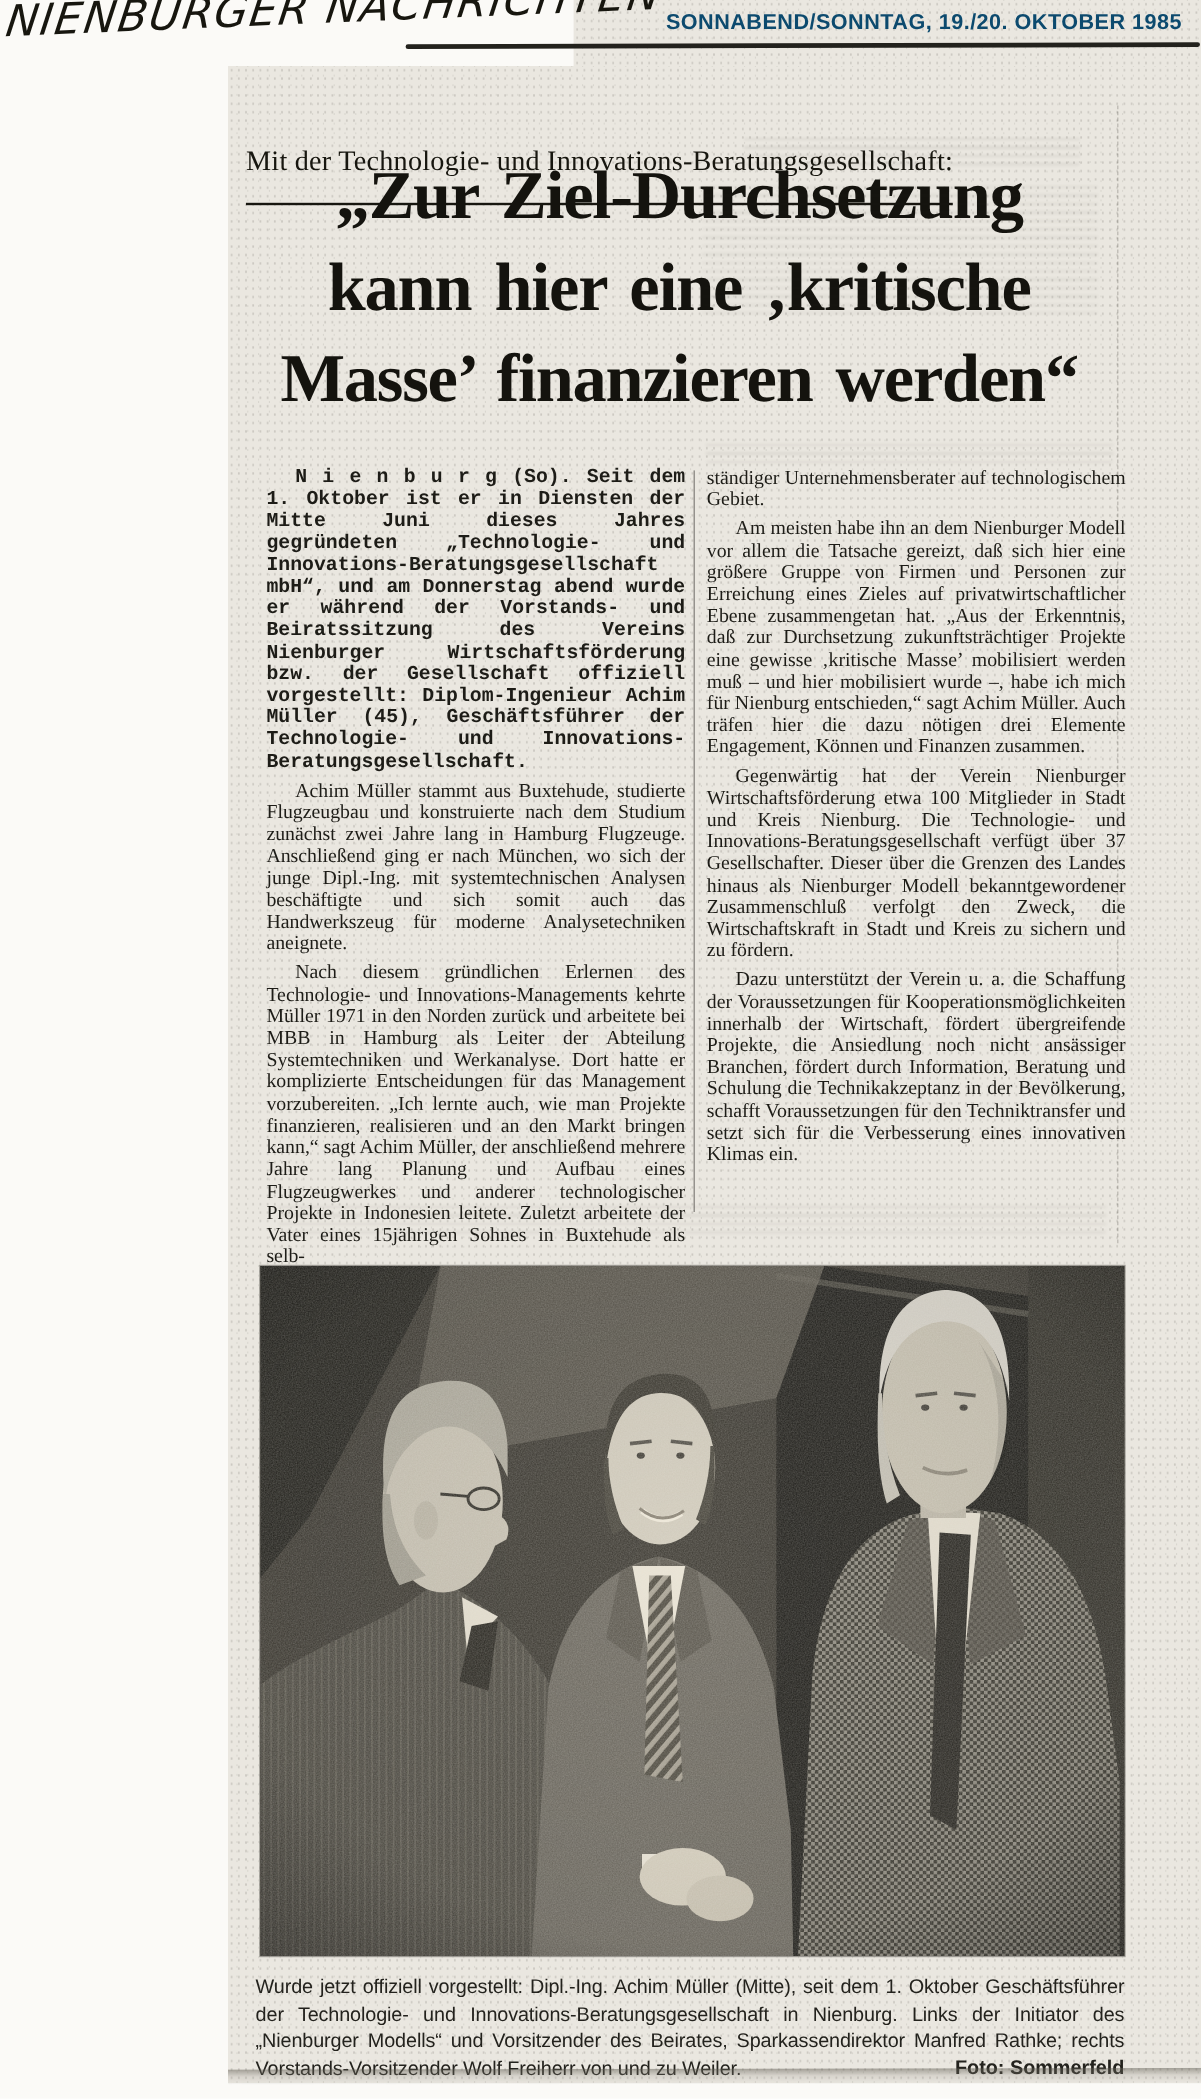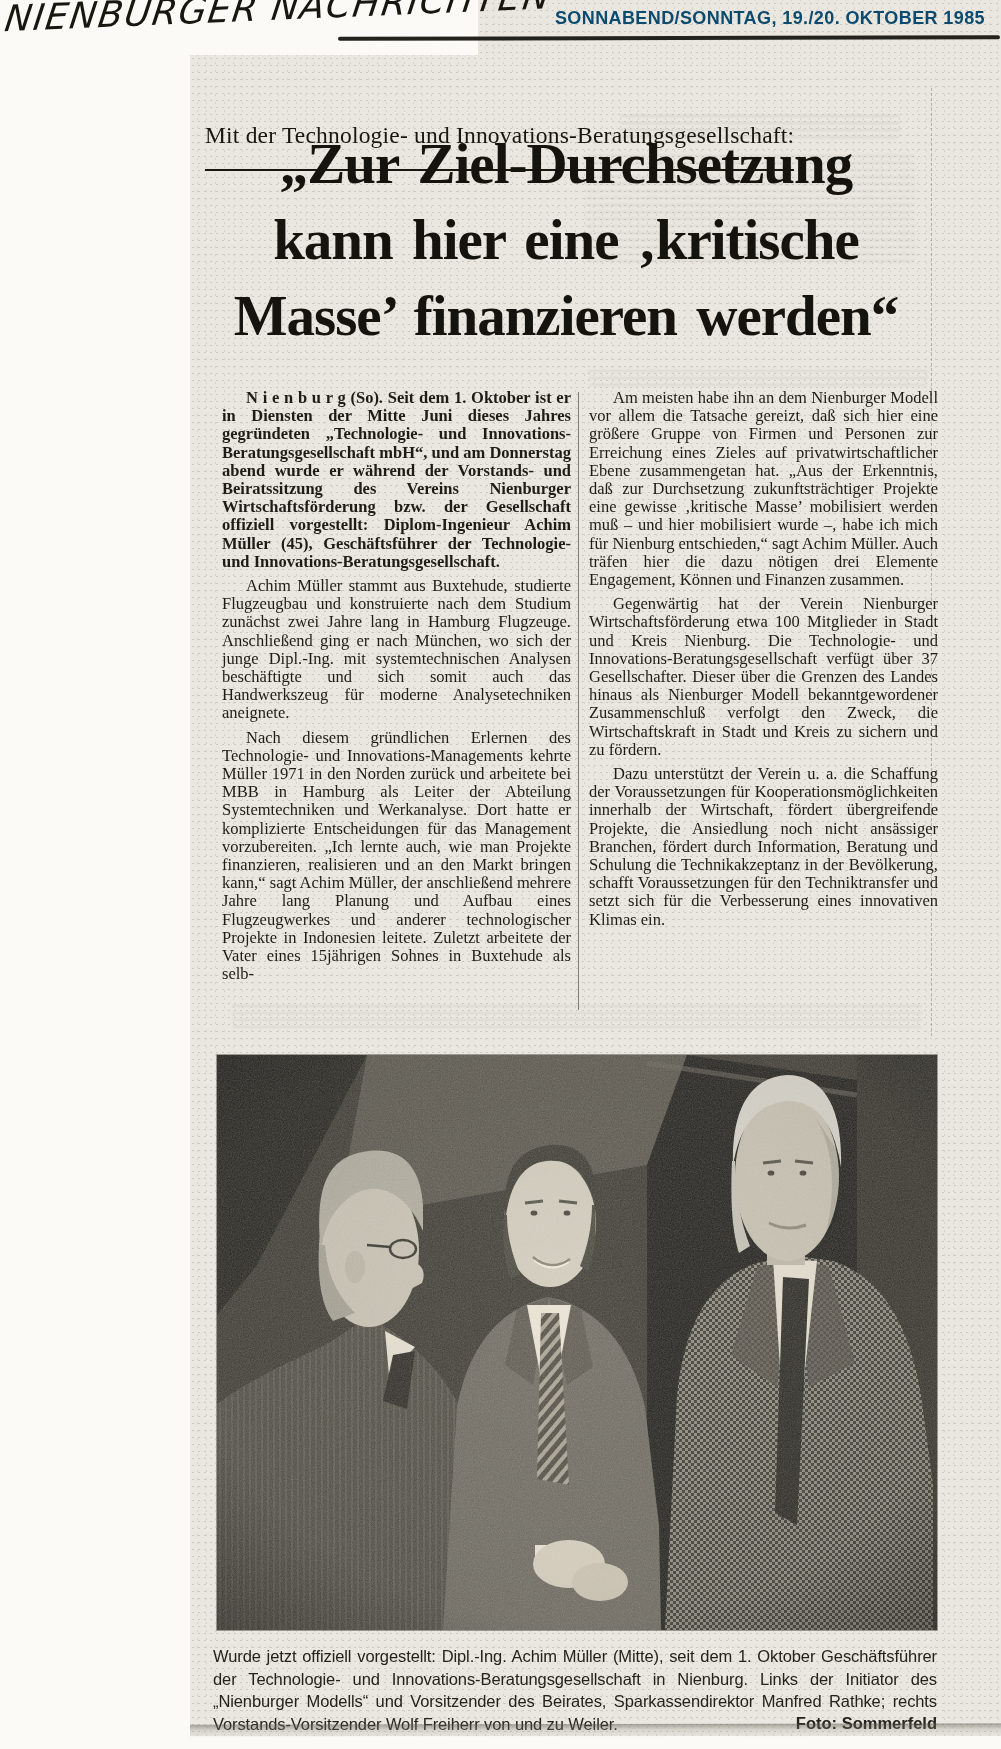--- a/index.html
+++ b/index.html
@@ -35,21 +35,21 @@
 
   .subhead{position:absolute;left:191px;top:344px;width:750px;margin:0;text-align:center;
     font-size:23.5px;font-weight:bold;letter-spacing:-.2px;color:#17160f;}
 
   .col{position:absolute;top:389px;width:349px;font-size:16.5px;line-height:18.2px;
     text-align:justify;color:#1d1c17;}
   .col-left{left:222px;}
   .col-right{left:589px;}
   .col p{margin:0 0 6px 0;}
   .col p.indent{text-indent:24px;}
-  .col p.lead{font-weight:bold;text-indent:24px;}
+  .col p.lead{font-weight:bold;text-indent:24px;font-family:Liberation Mono, monospace;}
   .col-divider{position:absolute;left:578px;top:392px;width:1px;height:618px;
     background:rgba(42,40,34,.55);}
   .page-col-rule{position:absolute;left:931px;top:88px;height:948px;width:0;
     border-left:1px dashed rgba(70,67,58,.30);}
 
   .photo{position:absolute;left:217px;top:1055px;width:720px;height:575px;background:#3f3c35;
     box-shadow:0 0 0 1px rgba(40,38,33,.4);}
   .photo svg{display:block;width:100%;height:100%;}
 
   .caption{position:absolute;left:213px;top:1645px;width:724px;
@@ -90,20 +90,21 @@
   <div class="col col-left">
     <p class="lead">N i e n b u r g (So). Seit dem 1. Oktober ist er in Diensten der Mitte Juni dieses Jahres gegründeten „Technologie- und Innovations-Beratungsgesellschaft mbH“, und am Donnerstag abend wurde er während der Vorstands- und Beiratssitzung des Vereins Nienburger Wirtschaftsförderung bzw. der Gesellschaft offiziell vorgestellt: Diplom-Ingenieur Achim Müller (45), Geschäftsführer der Technologie- und Innovations-Beratungsgesellschaft.</p>
     <p class="indent">Achim Müller stammt aus Buxtehude, studierte Flugzeugbau und konstruierte nach dem Studium zunächst zwei Jahre lang in Hamburg Flugzeuge. Anschließend ging er nach München, wo sich der junge Dipl.-Ing. mit systemtechnischen Analysen beschäftigte und sich somit auch das Handwerkszeug für moderne Analysetechniken aneignete.</p>
     <p class="indent">Nach diesem gründlichen Erlernen des Technologie- und Innovations-Managements kehrte Müller 1971 in den Norden zurück und arbeitete bei MBB in Hamburg als Leiter der Abteilung Systemtechniken und Werkanalyse. Dort hatte er komplizierte Entscheidungen für das Management vorzubereiten. „Ich lernte auch, wie man Projekte finanzieren, realisieren und an den Markt bringen kann,“ sagt Achim Müller, der anschließend mehrere Jahre lang Planung und Aufbau eines Flugzeugwerkes und anderer technologischer Projekte in Indonesien leitete. Zuletzt arbeitete der Vater eines 15jährigen Sohnes in Buxtehude als selb-</p>
   </div>
 
   <div class="col-divider"></div>
   <div class="page-col-rule"></div>
 
   <div class="col col-right">
+    <p>ständiger Unternehmensberater auf technologischem Gebiet.</p>
     <p class="indent">Am meisten habe ihn an dem Nienburger Modell vor allem die Tatsache gereizt, daß sich hier eine größere Gruppe von Firmen und Personen zur Erreichung eines Zieles auf privatwirtschaftlicher Ebene zusammengetan hat. „Aus der Erkenntnis, daß zur Durchsetzung zukunftsträchtiger Projekte eine gewisse ‚kritische Masse’ mobilisiert werden muß – und hier mobilisiert wurde –, habe ich mich für Nienburg entschieden,“ sagt Achim Müller. Auch träfen hier die dazu nötigen drei Elemente Engagement, Können und Finanzen zusammen.</p>
     <p class="indent">Gegenwärtig hat der Verein Nienburger Wirtschaftsförderung etwa 100 Mitglieder in Stadt und Kreis Nienburg. Die Technologie- und Innovations-Beratungsgesellschaft verfügt über 37 Gesellschafter. Dieser über die Grenzen des Landes hinaus als Nienburger Modell bekanntgewordener Zusammenschluß verfolgt den Zweck, die Wirtschaftskraft in Stadt und Kreis zu sichern und zu fördern.</p>
     <p class="indent">Dazu unterstützt der Verein u. a. die Schaffung der Voraussetzungen für Kooperationsmöglichkeiten innerhalb der Wirtschaft, fördert übergreifende Projekte, die Ansiedlung noch nicht ansässiger Branchen, fördert durch Information, Beratung und Schulung die Technikakzeptanz in der Bevölkerung, schafft Voraussetzungen für den Techniktransfer und setzt sich für die Verbesserung eines innovativen Klimas ein.</p>
   </div>
 
   <div class="ghost" style="left:620px;top:114px;width:280px;height:24px;opacity:.45;"></div>
   <div class="ghost" style="left:585px;top:152px;width:330px;height:110px;opacity:.30;"></div>
   <div class="ghost" style="left:588px;top:368px;width:340px;height:18px;opacity:.40;"></div>
   <div class="ghost" style="left:232px;top:1002px;width:690px;height:26px;opacity:.40;"></div>
   <div class="ghost" style="left:600px;top:700px;width:330px;height:16px;opacity:.18;"></div>

